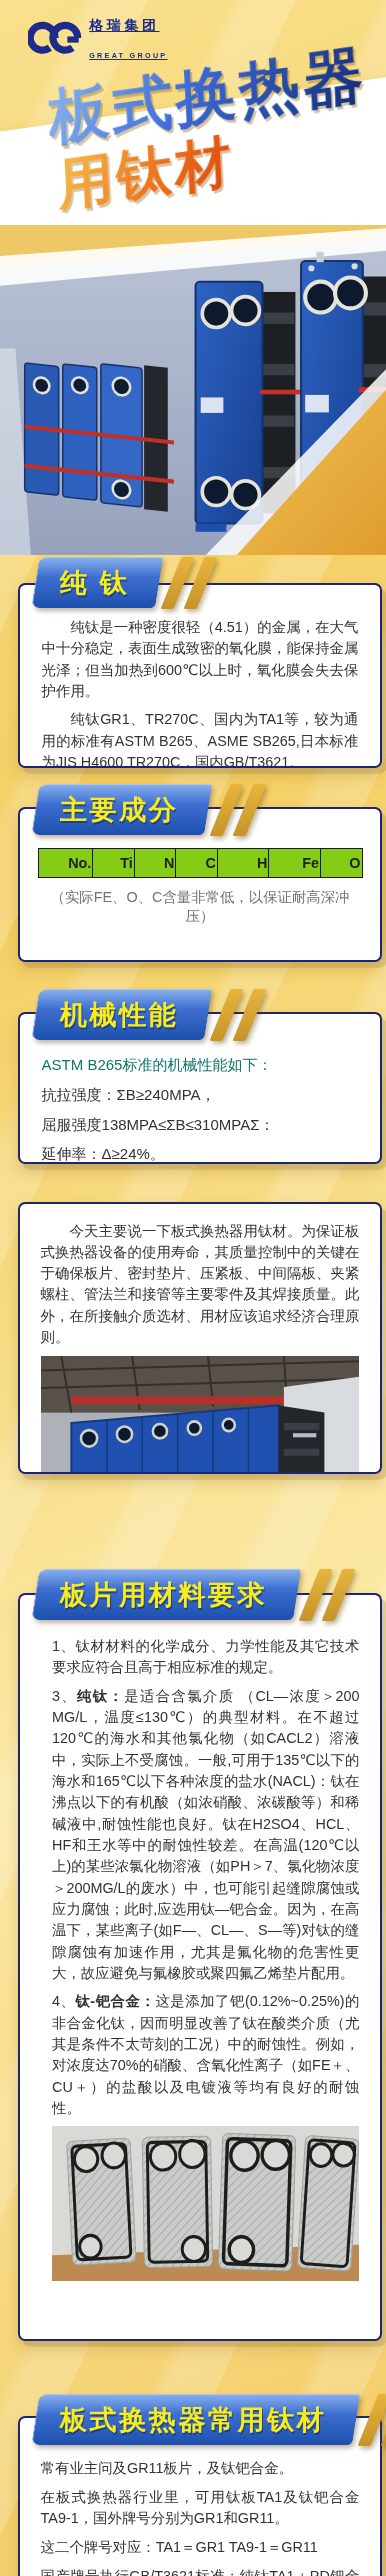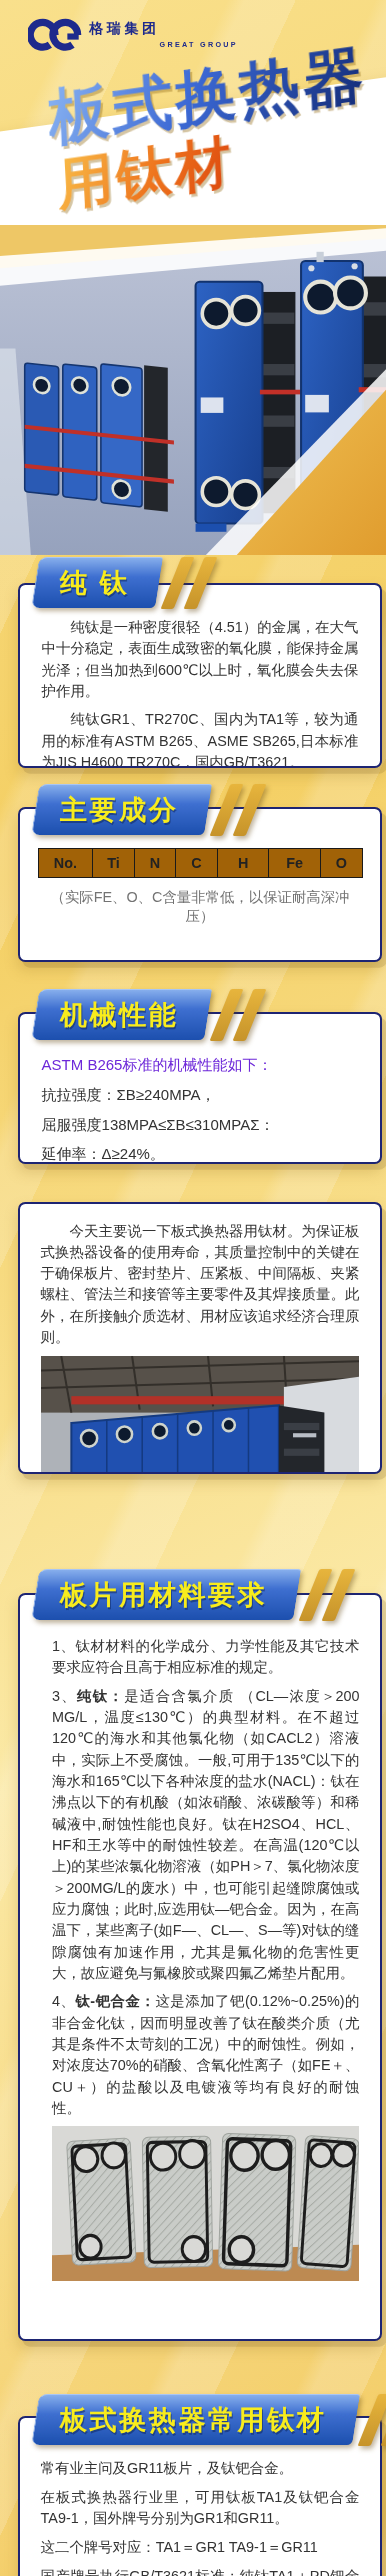--- a/index.html
+++ b/index.html
@@ -6,21 +6,21 @@
   .page{position:relative;width:386px;height:3811px;margin:0 auto;overflow:hidden;
     font-family:"Liberation Sans","DejaVu Sans",sans-serif;color:#333;
     background:linear-gradient(155deg,#f9e08c 0%,#f4cf63 22%,#fbe9a6 45%,#f2c85c 70%,#edb94e 100%);}
   .page::before{content:'';position:absolute;inset:0;pointer-events:none;z-index:0;
     background:repeating-linear-gradient(115deg,rgba(255,255,255,0) 0 72px,rgba(255,255,255,.18) 88px 134px);}
   
   .hdr-band{position:absolute;left:-31px;top:103px;width:479px;height:170px;background:#ffffff;
     transform:rotate(-8deg);z-index:1;box-shadow:0 7.2px 15.5px rgba(170,125,25,.35);}
   .logo{position:absolute;left:28px;top:17.5px;z-index:3;display:flex;align-items:center;gap:7.2px;}
   .logo-mark{display:flex;}
-  .logo-txt{display:flex;flex-direction:row;line-height:1;}
+  .logo-txt{display:flex;flex-direction:column;line-height:1;text-decoration:underline;}
   .logo-cn{font-size:14px;font-weight:900;color:#1e2a8c;letter-spacing:3.6px;}
   .logo-en{font-size:7.2px;font-weight:700;color:#1e2a8c;letter-spacing:2.3px;margin-top:20px;}
   .titles{position:absolute;left:41px;top:85px;z-index:2;transform:rotate(-8deg);transform-origin:0 0;width:350px;}
   .t1,.t2{font-weight:900;transform:skewX(-5deg);transform-origin:0 100%;line-height:1.12;
     -webkit-background-clip:text;background-clip:text;color:transparent;width:max-content;}
   .t1{font-size:61px;letter-spacing:3.1px;
     background-image:linear-gradient(115deg,#8ab4f2 0%,#3b68d4 45%,#16307e 95%);
     filter:drop-shadow(2.6px 3.6px 0.5px rgba(150,110,25,.4));}
   .t2{font-size:56px;letter-spacing:3.1px;margin-top:3.1px;
     background-image:linear-gradient(115deg,#f9be49 0%,#ee741d 55%,#db440d 100%);
@@ -48,25 +48,25 @@
   .txt{font-size:14.4px;line-height:1.48;color:#333;text-align:justify;margin:0 0 7.2px 0;}
   .ind{text-indent:2em;}
   .num{font-weight:400;}
   .term{font-weight:700;}
   .card-a{padding:32px 21.6px 5.2px;}
   .card-a .txt{font-size:14.4px;}
   .card-b{padding:39px 17.5px 5.2px;}
   .ctable{width:100%;border-collapse:collapse;table-layout:fixed;}
   .ctable th,.ctable td{border:1px solid #1a1a1a;text-align:center;font-size:14.4px;color:#222;
     height:28px;padding:0 1px;}
-  .ctable th{background:#a16207;font-weight:700;}
+  .ctable th{background:#84cc16;font-weight:700;text-align:right;}
   .ctable td{background:#fff;font-weight:400;height:30px;}
   .tnote{margin-top:10px;font-size:14.4px;color:#737373;text-align:center;}
   .card-c{padding:42px 21.6px 5.2px;}
-  .mintro{font-size:15px;color:#6d28d9;margin:0 0 11.3px 0;}
+  .mintro{font-size:15px;color:#0f766e;margin:0 0 11.3px 0;}
   .mline{font-size:15px;color:#333;margin:0 0 10.3px 0;}
   .card-d{padding:16.5px 20.6px 0;}
   .card-e{padding:41px 20.6px 0;}
   .card-f{padding:40px 20.6px 0;}
   .card-f .txt{margin-bottom:7.7px;}
 </style>
 </head>
 <body>
 
 <div class="page">

